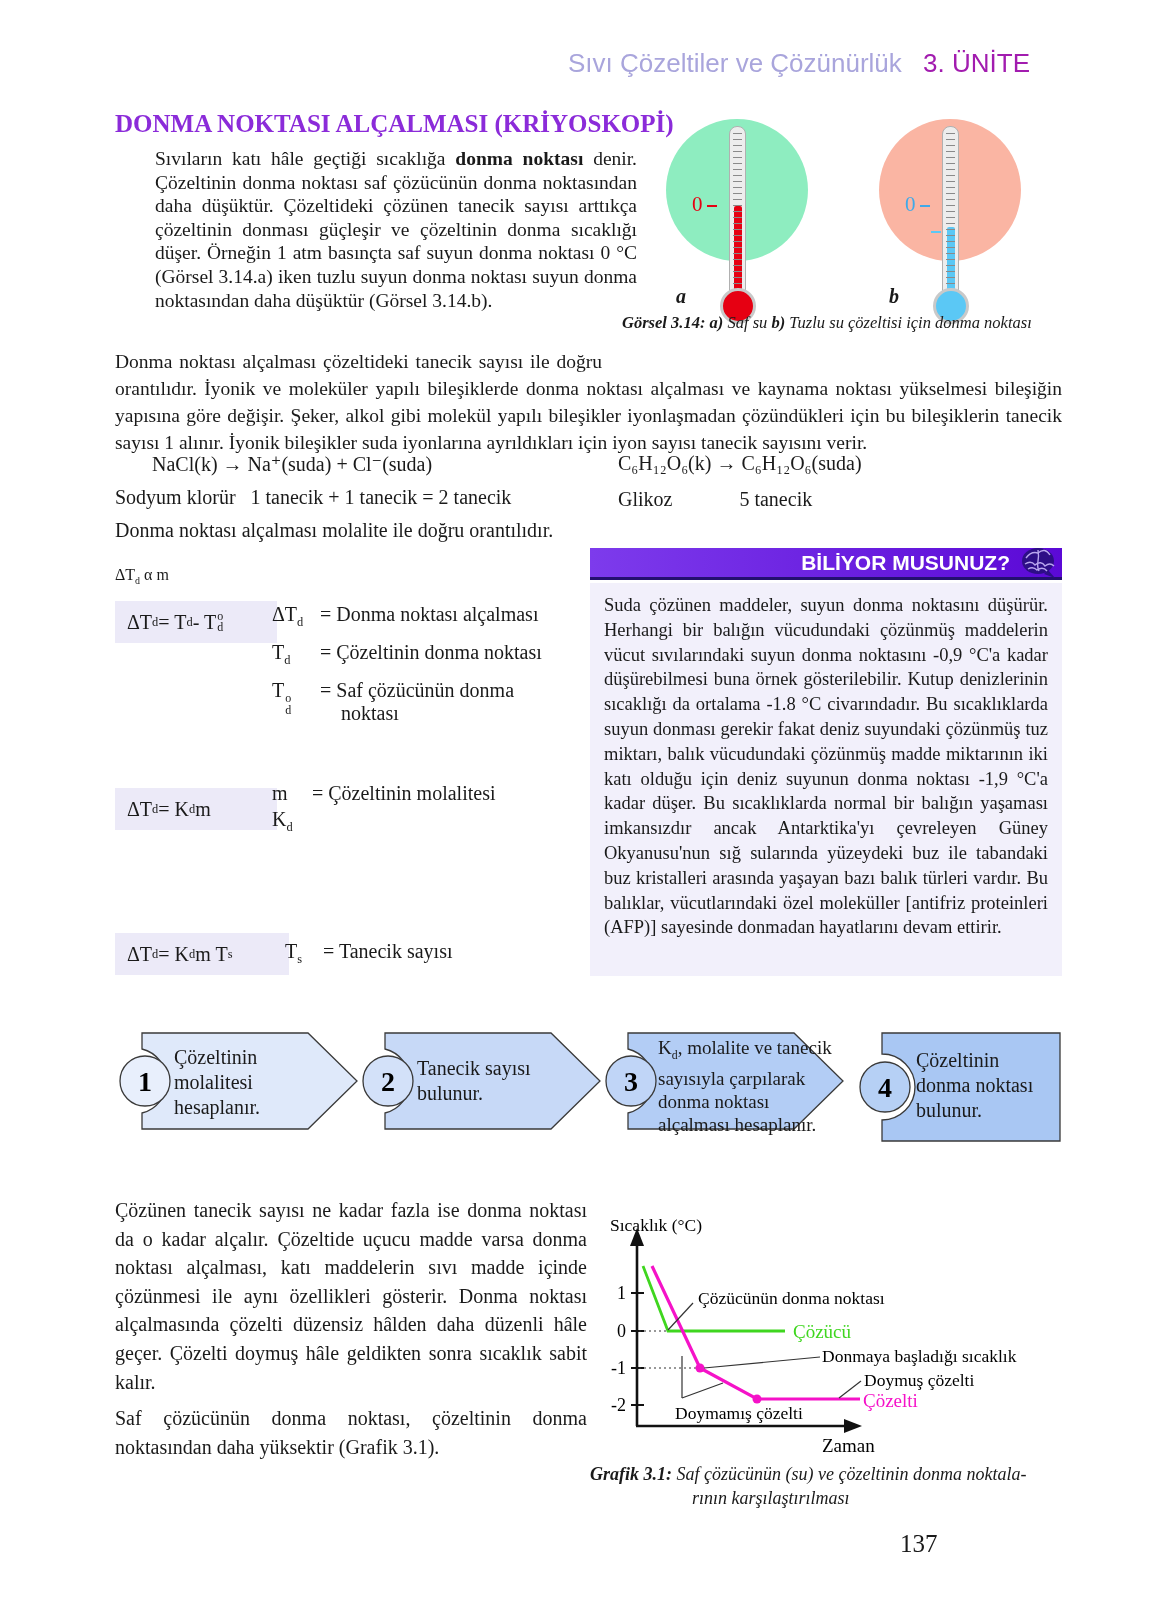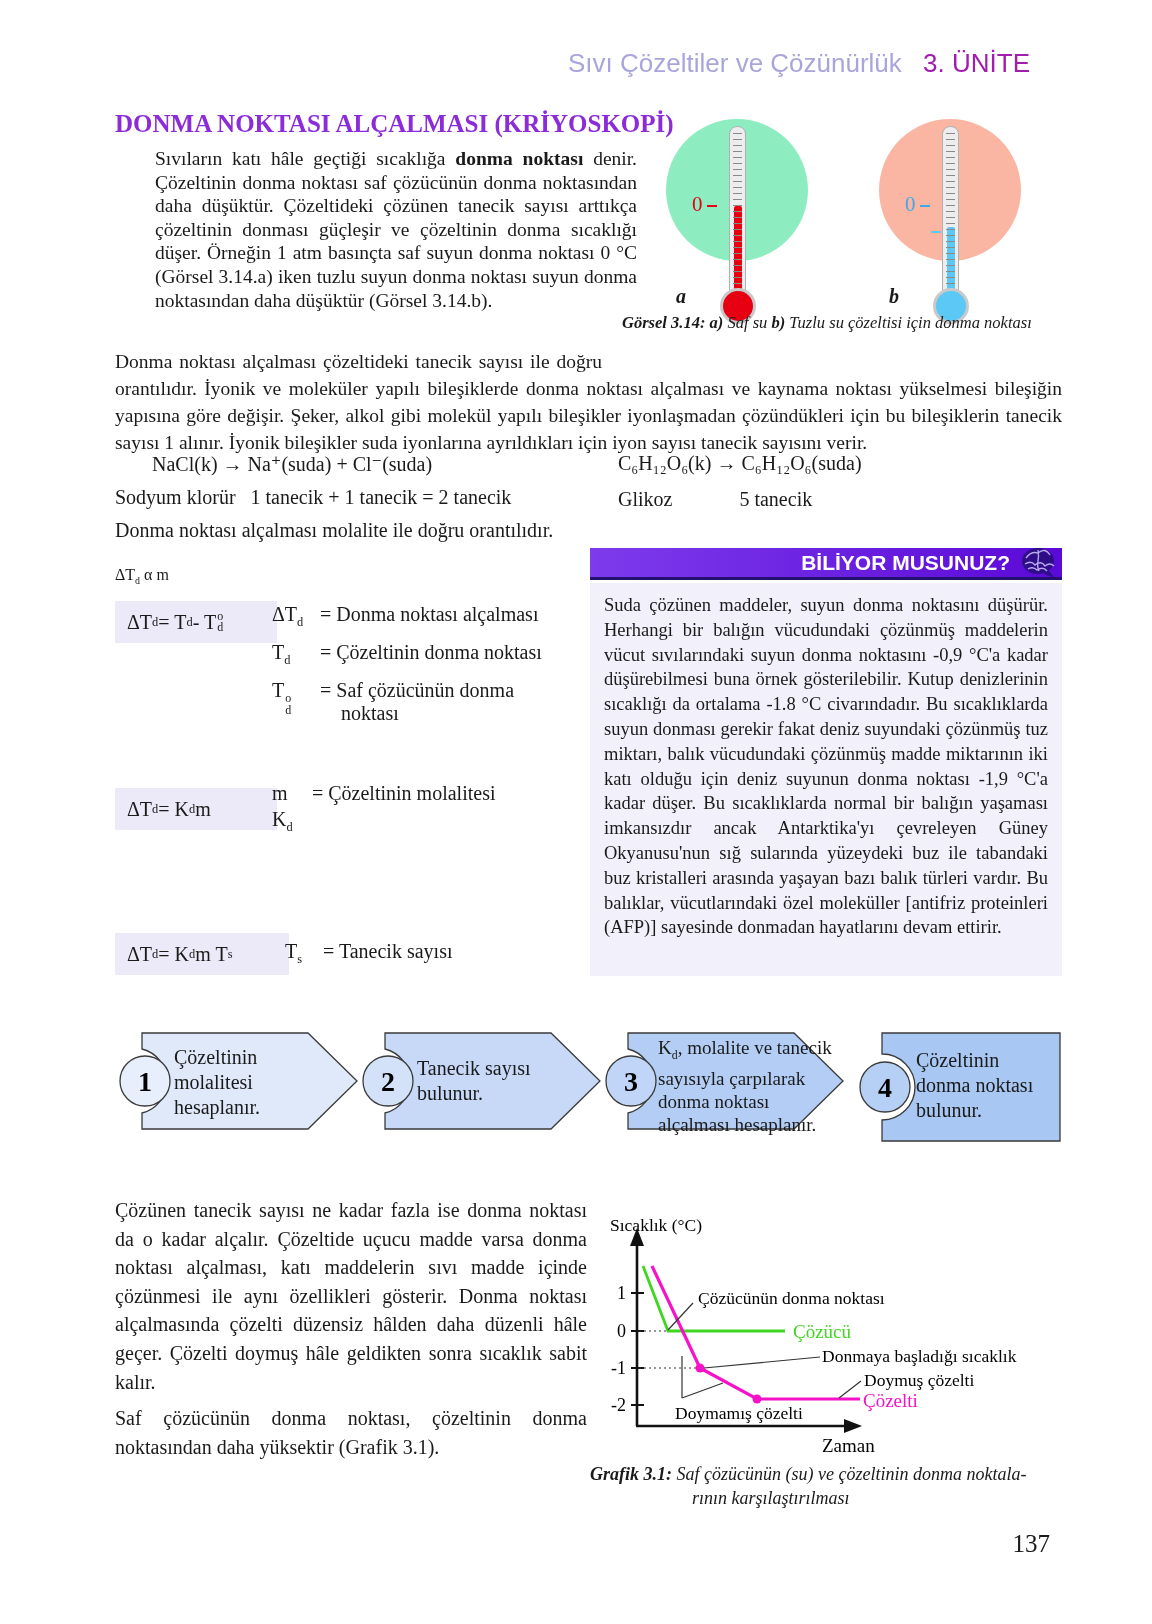--- a/index.html
+++ b/index.html
@@ -56,21 +56,21 @@
   .dyk-brain{position:absolute;right:2px;top:-4px;}
   .dyk-body{top:583px;left:590px;width:472px;height:393px;background:#f2f0fb;box-sizing:border-box;
     padding:10px 14px;font-size:18.5px;line-height:24.8px;text-align:justify;}
   
   .step-text{font-size:20px;line-height:25px;}
   .step-text-sm{font-size:19px;line-height:23px;}
   .step-num{font-family:"Liberation Serif","DejaVu Serif",serif;font-weight:bold;font-size:28px;}
   
   .grafik-cap{top:1462px;left:590px;width:470px;font-size:18px;font-style:italic;
     padding-left:102px;text-indent:-102px;line-height:24px;}
-  .pagenum{top:1530px;left:900px;width:150px;text-align:right;font-size:25px;}
+  .pagenum{top:1530px;left:900px;width:150px;text-align:left;font-size:25px;}
   svg text{font-family:"Liberation Serif","DejaVu Serif",serif;}
 </style>
 </head>
 <body>
 
 <div class="abs page-header">
   <span class="crumb">Sıvı Çözeltiler ve Çözünürlük</span>
   <span class="unit">3. ÜNİTE</span>
 </div>
 

